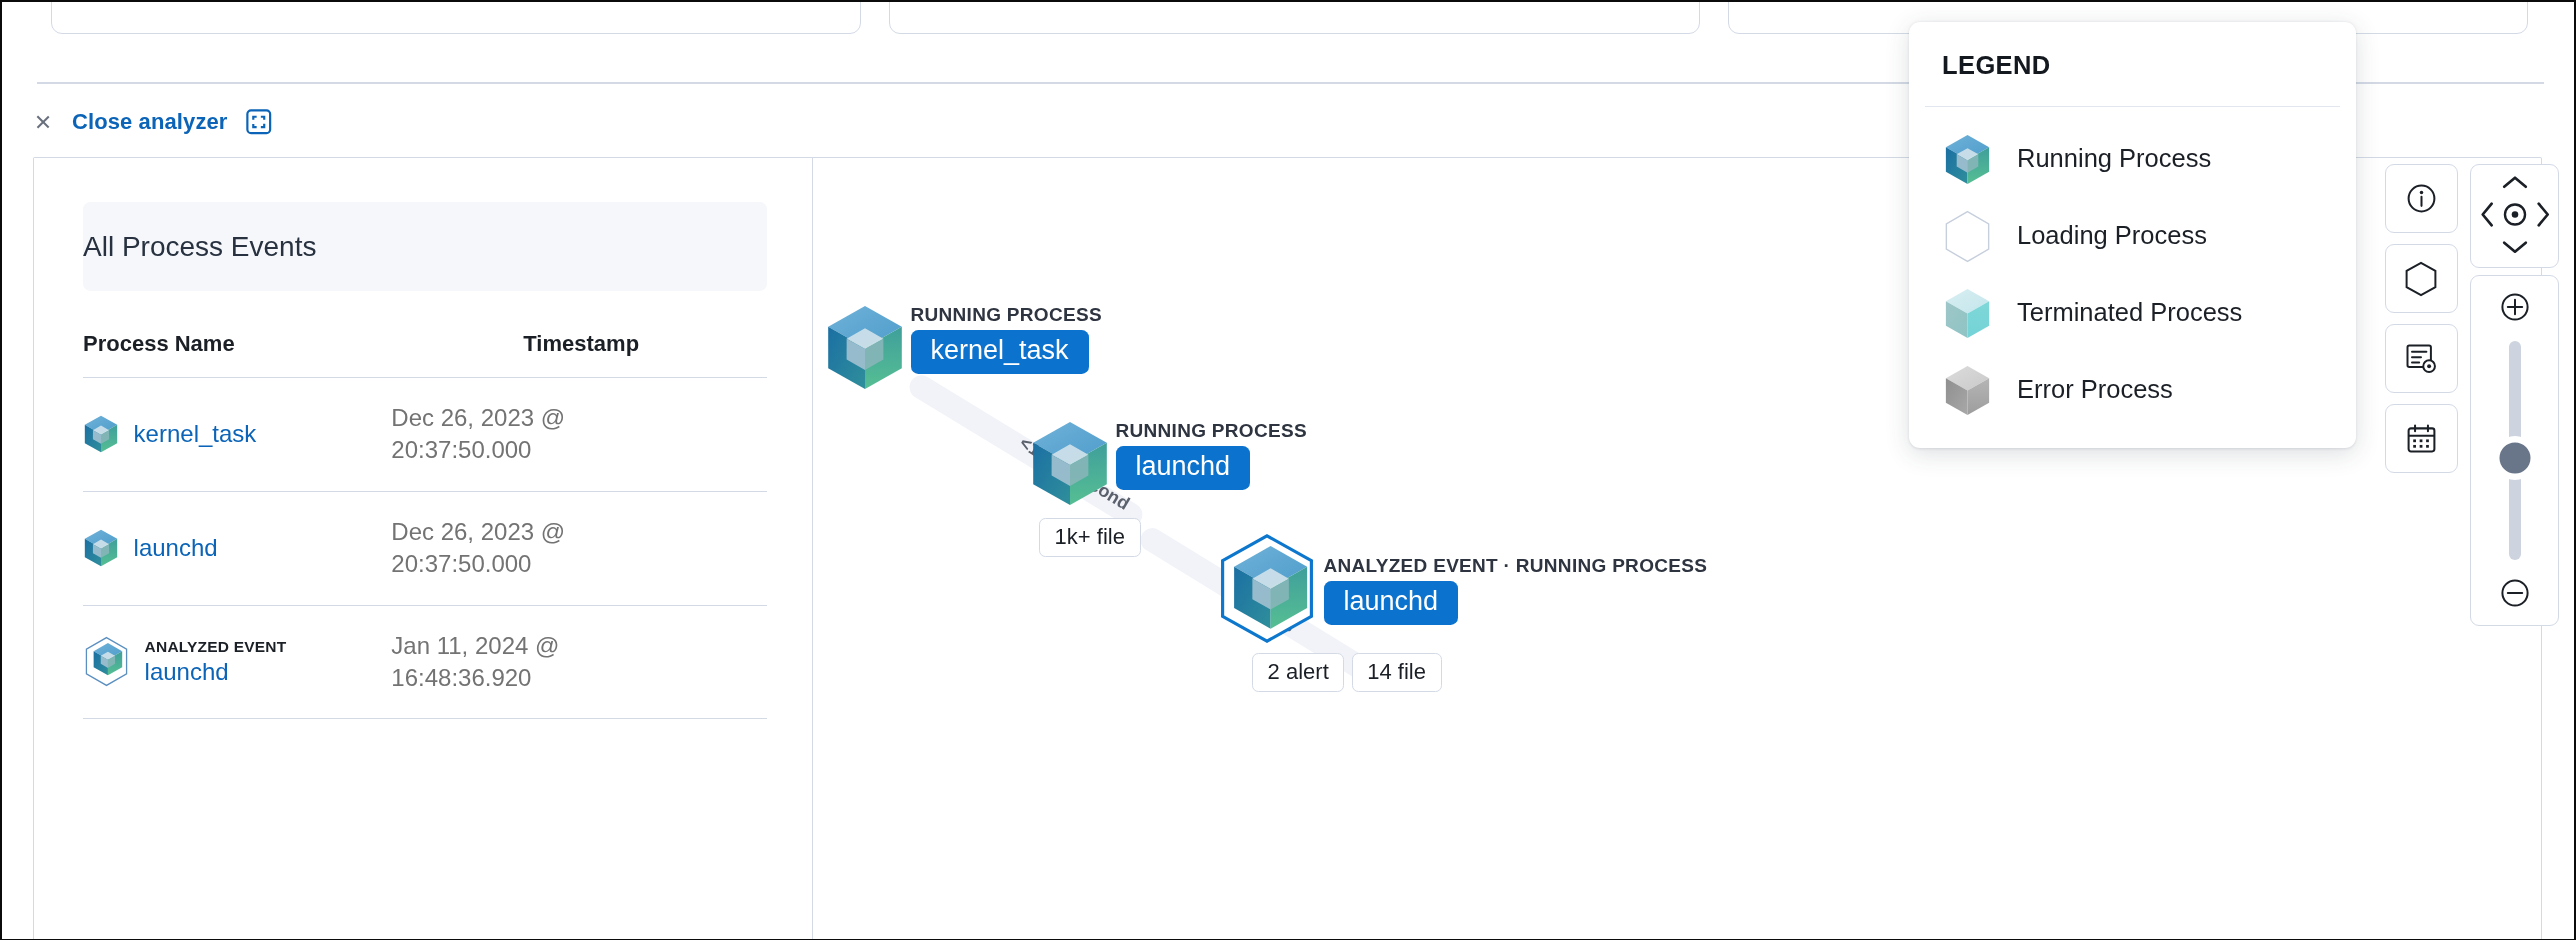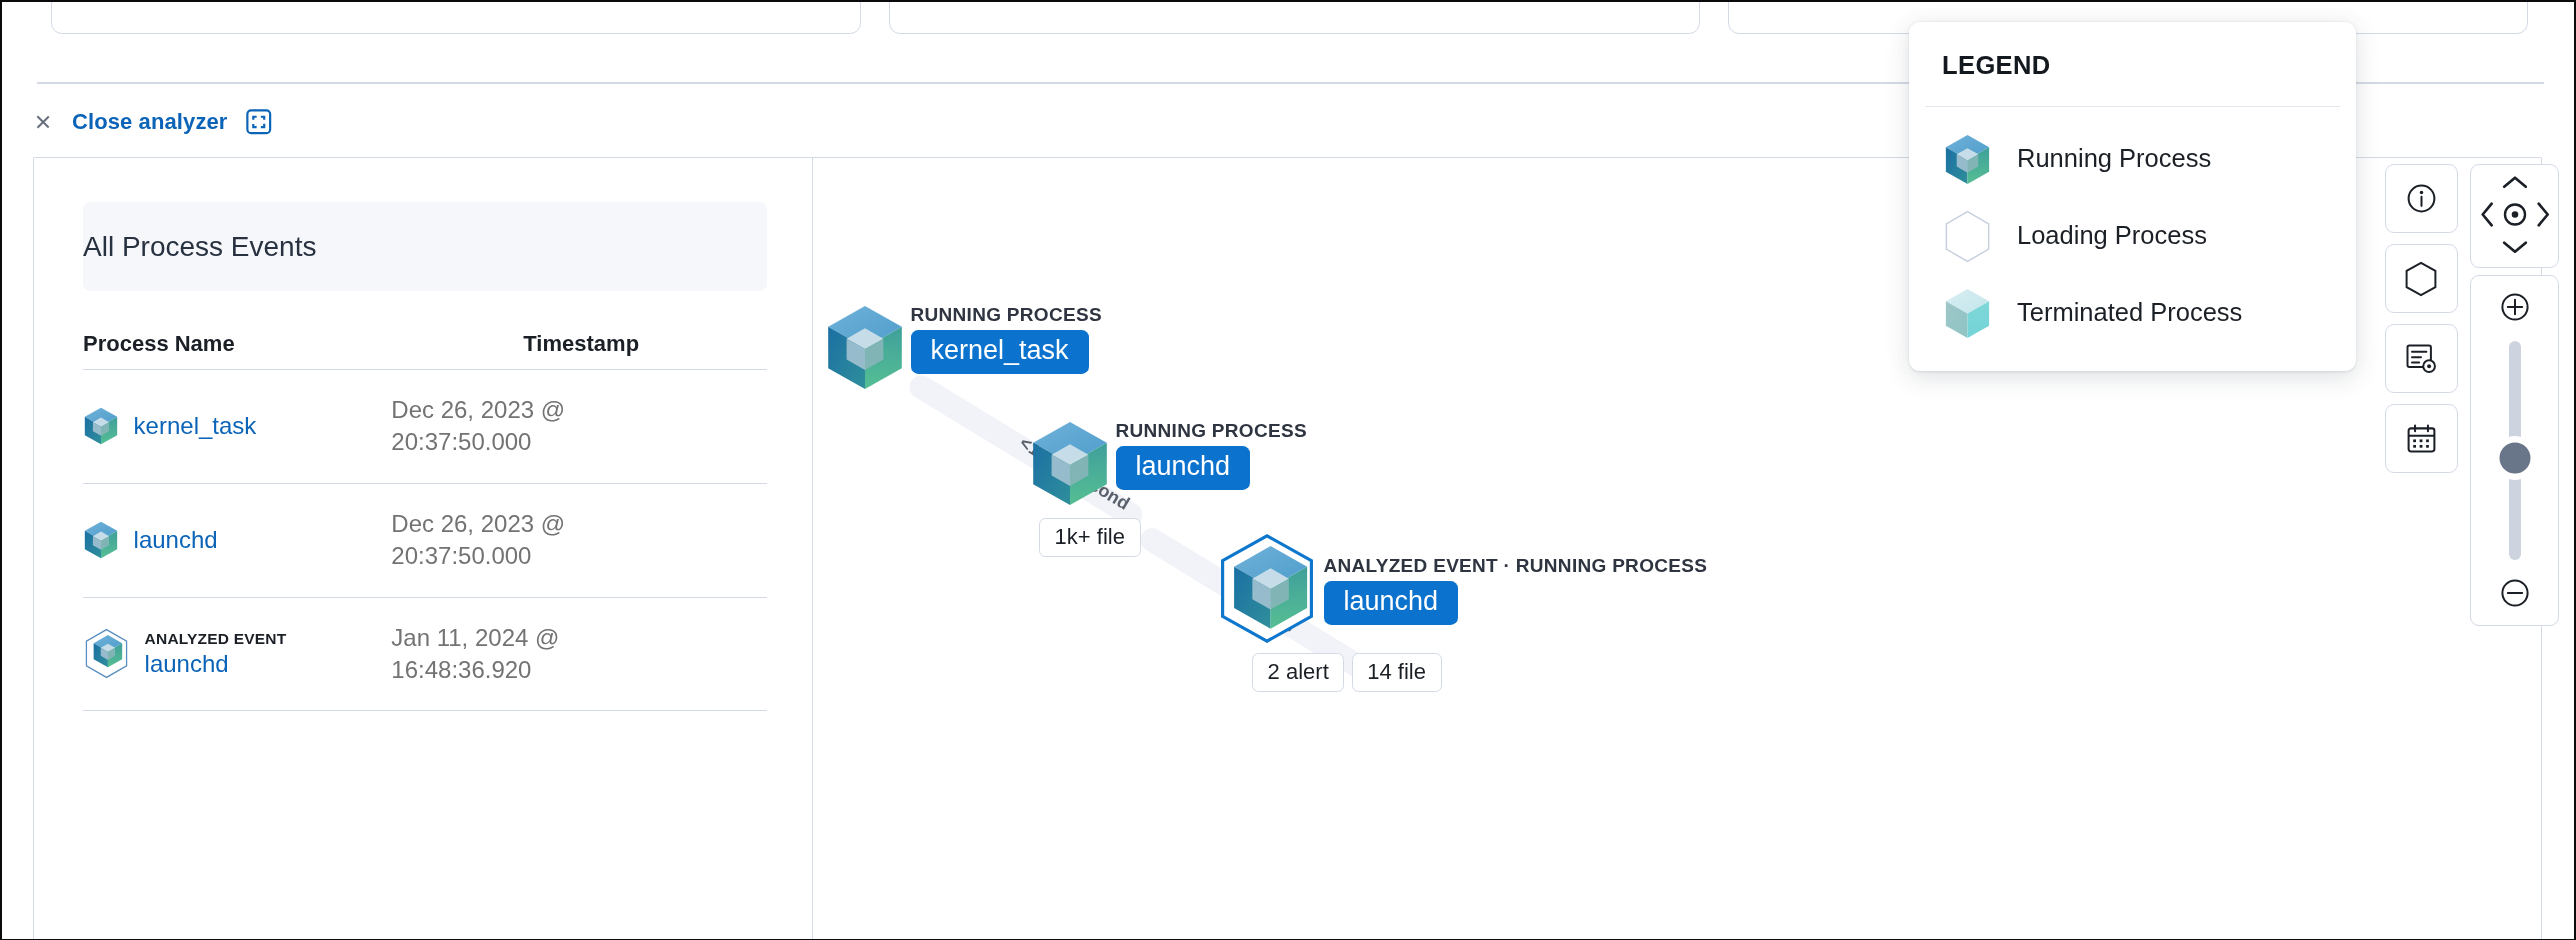--- a/index.html
+++ b/index.html
@@ -76,21 +76,21 @@
     background: #f5f7fa; border-radius: 7.3px;
     display: flex; align-items: center;
   }
   .panel-header-title {
     font-size: 28px; color: #27313f; font-weight: 400;
   }
 
   table.events { position: absolute; left: 49px; top: 173px; width: 684px; border-collapse: collapse; }
   table.events th {
     text-align: left; font-size: 22px; font-weight: 700; color: #1b1f26;
-    padding: 0 0 12px 0; vertical-align: bottom; margin-left: 16px;
+    padding: 0 0 20px 0; vertical-align: bottom; margin-left: 16px;
   }
   table.events th.tcol { padding-left: 132px; }
   table.events tbody tr { border-top: 1.8px solid #d3dae6; }
   table.events tbody tr:last-child { border-bottom: 1.8px solid #d3dae6; }
   table.events td { padding: 24px 0; vertical-align: middle; }
   td.name-cell { padding-left: 16.4px; }
   .name-wrap { display: flex; align-items: center; gap: 14.6px; }
   .name-text-col { display: flex; flex-direction: column; gap: 1.8px; }
   .row-tag {
     font-size: 15.5px; font-weight: 700; color: #1b1f26; letter-spacing: 0.2px;
@@ -513,17 +513,25 @@
         <span class="legend-text">Loading Process</span>
       </div>
       <div class="legend-row">
         <span class="legend-swatch">
           <svg width="47" height="51" viewBox="0 0 100 108">
               <use href="#sym-cube-term"></use>
             </svg>
         </span>
         <span class="legend-text">Terminated Process</span>
       </div>
+      <div class="legend-row">
+        <span class="legend-swatch">
+          <svg width="47" height="51" viewBox="0 0 100 108">
+              <use href="#sym-cube-err"></use>
+            </svg>
+        </span>
+        <span class="legend-text">Error Process</span>
+      </div>
     </div>
   </div>
 
 </div>
 
 
 </body></html>

